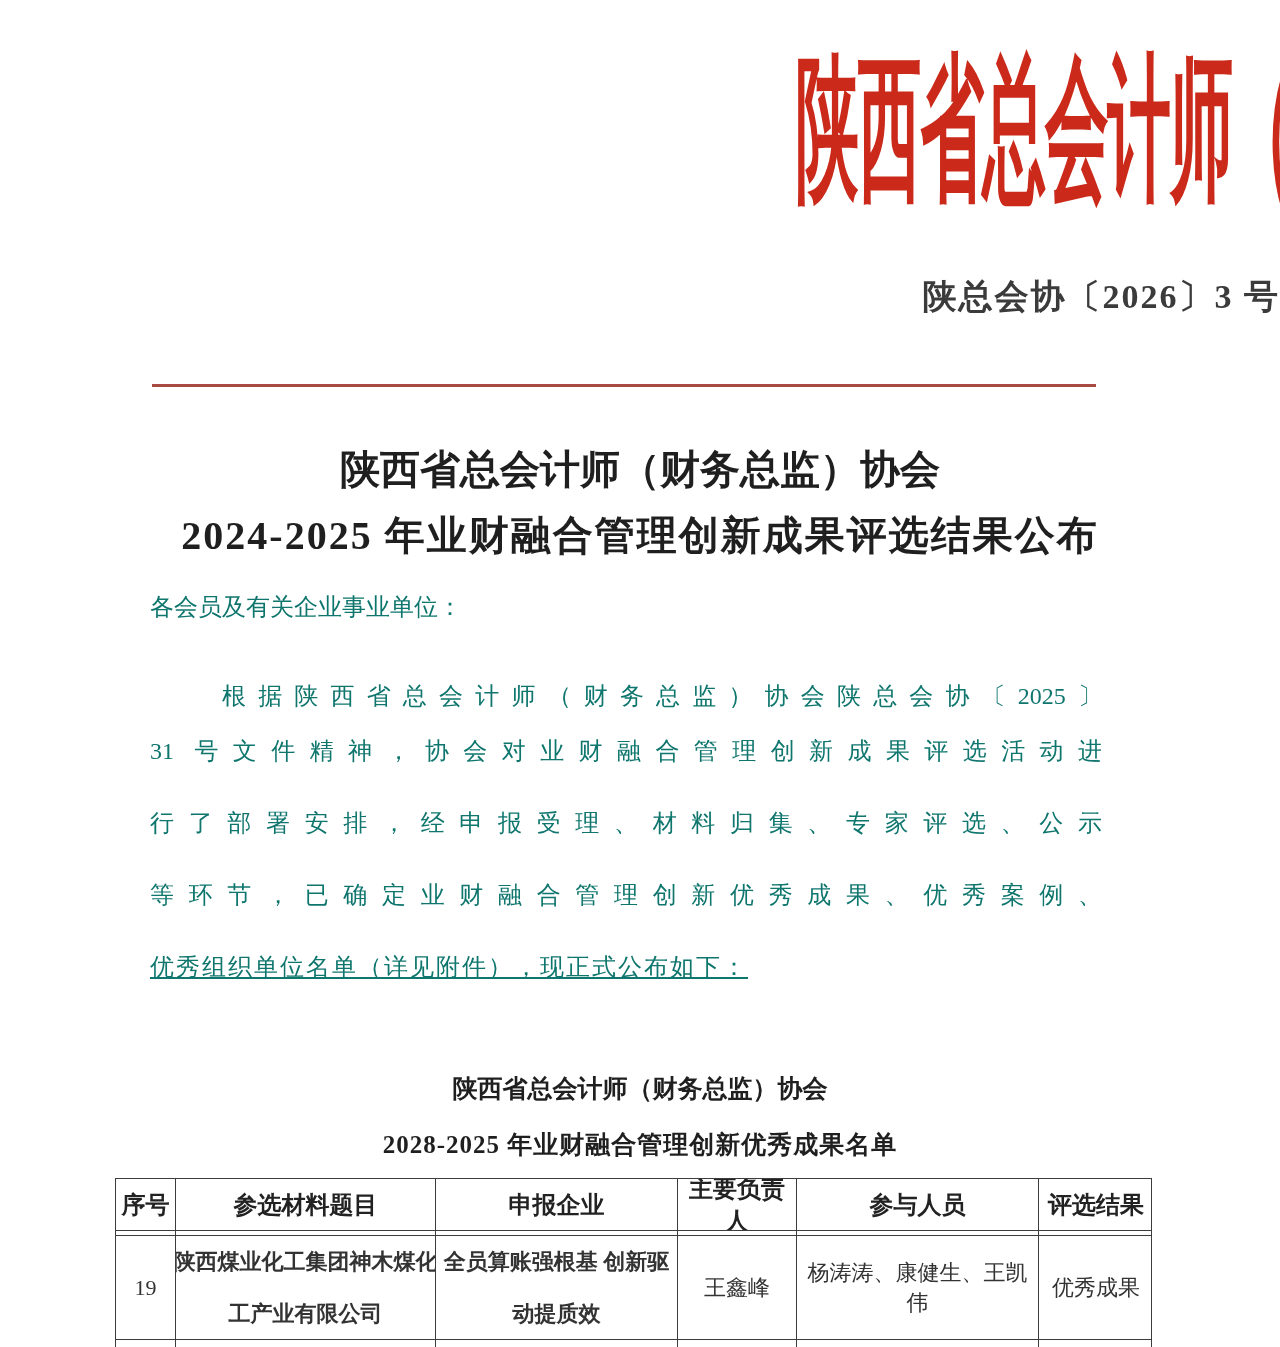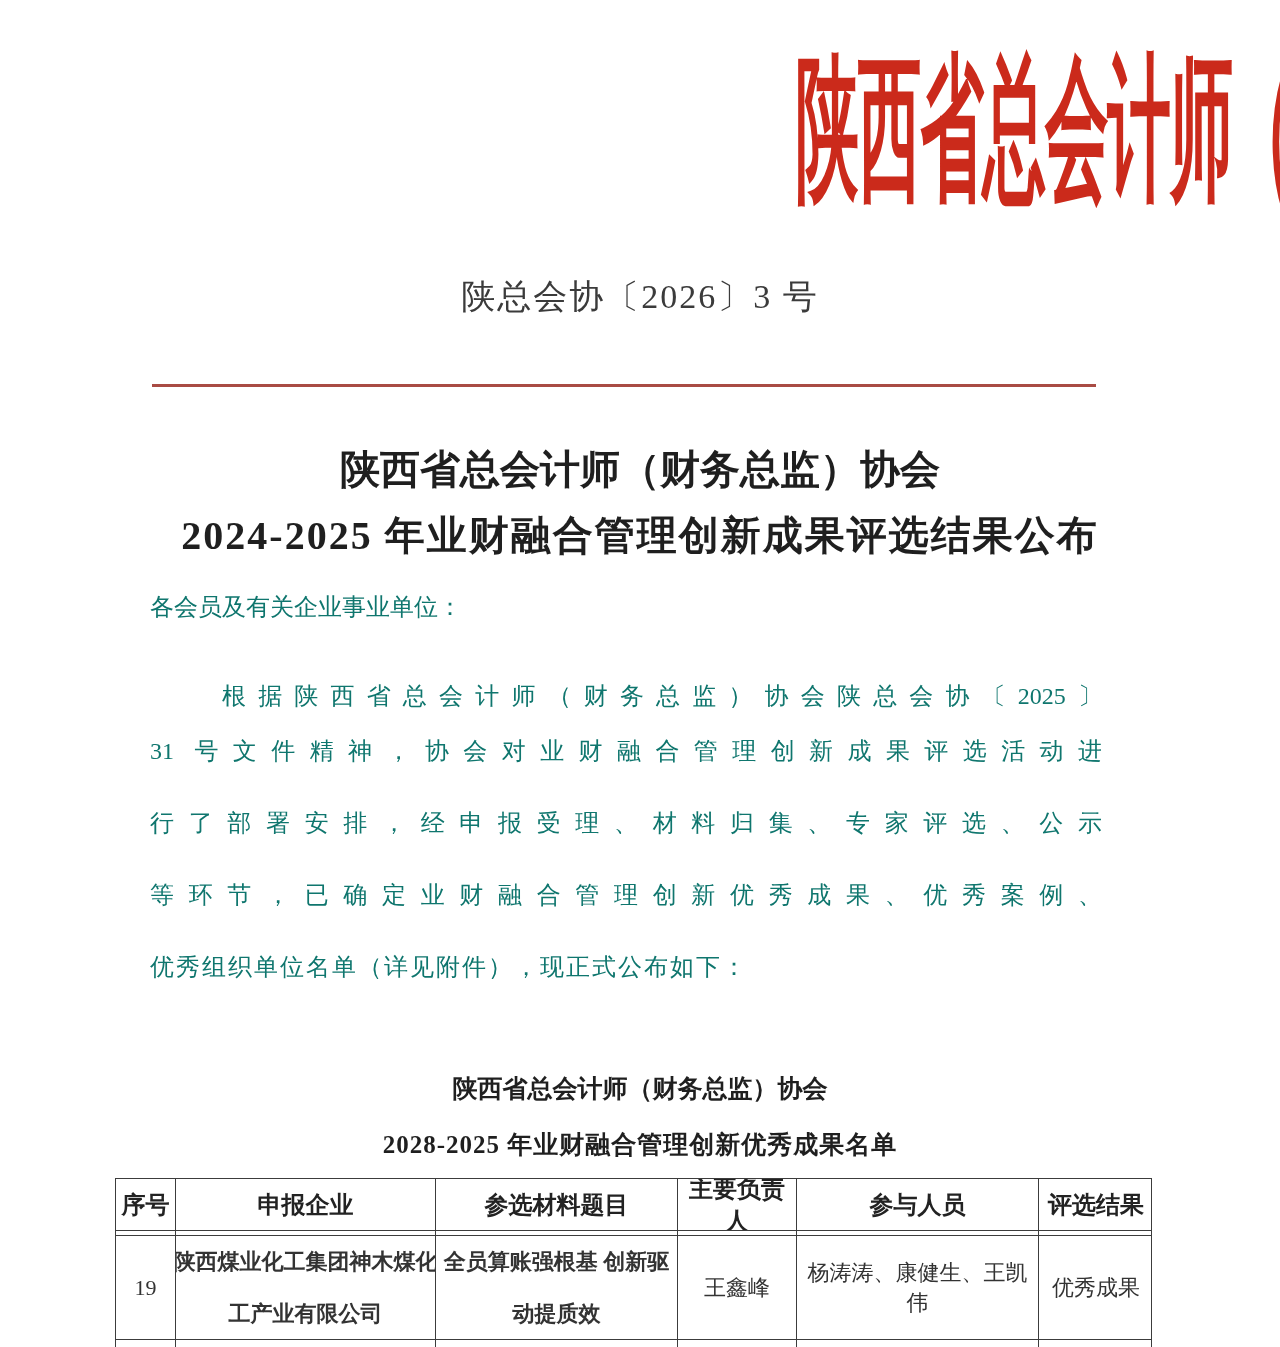--- a/index.html
+++ b/index.html
@@ -31,24 +31,25 @@
     color: #cb2a1b;
     transform: scaleX(0.40);
     transform-origin: 50% 50%;
     letter-spacing: -2px;
   }
   
   .doc-number {
     position: absolute;
     top: 274px; left: 0;
     width: 100%;
-    text-align: center;
+    text-align: right;
     font-size: 34px;
     letter-spacing: 2px;
     color: #3b3b3b;
+    font-weight: bold;
   }
   
   .red-rule {
     position: absolute;
     top: 384px; left: 152px;
     width: 944px; height: 3px;
     background: #a94b44;
   }
   
   .doc-title {
@@ -72,21 +73,21 @@
     color: #0f766e;
     white-space: nowrap;
   }
   .body-line.justify {
     white-space: normal;
     text-align: justify;
     text-align-last: justify;
     text-justify: inter-character;
   }
   .body-line.indent { padding-left: 72px; margin-top: 17px; }
-  .body-line.last { letter-spacing: 2px; }
+  .body-line.last { letter-spacing: 2px; text-decoration: underline; }
   
   .att-title {
     position: absolute;
     left: 0; width: 100%;
     text-align: center;
     font-size: 25px;
     font-weight: bold;
     color: #1f1f1f;
   }
   .att-title.line1 { top: 1072px; }
@@ -153,22 +154,22 @@
   <div class="body-line justify" style="top:803px;">行了部署安排，经申报受理、材料归集、专家评选、公示</div>
   <div class="body-line justify" style="top:875px;">等环节，已确定业财融合管理创新优秀成果、优秀案例、</div>
   <div class="body-line last" style="top:947px;">优秀组织单位名单（详见附件），现正式公布如下：</div>
 
   <div class="att-title line1">陕西省总会计师（财务总监）协会</div>
   <div class="att-title line2">2028-2025 年业财融合管理创新优秀成果名单</div>
 
   <div class="tbl">
     <div class="tbl-row header">
       <div>序号</div>
+      <div>参选材料题目</div>
       <div>申报企业</div>
-      <div>参选材料题目</div>
       <div>主要负责人</div>
       <div>参与人员</div>
       <div>评选结果</div>
     </div>
     <div class="tbl-row spacer">
       <div></div>
         <div></div>
         <div></div>
         <div></div>
         <div></div>

